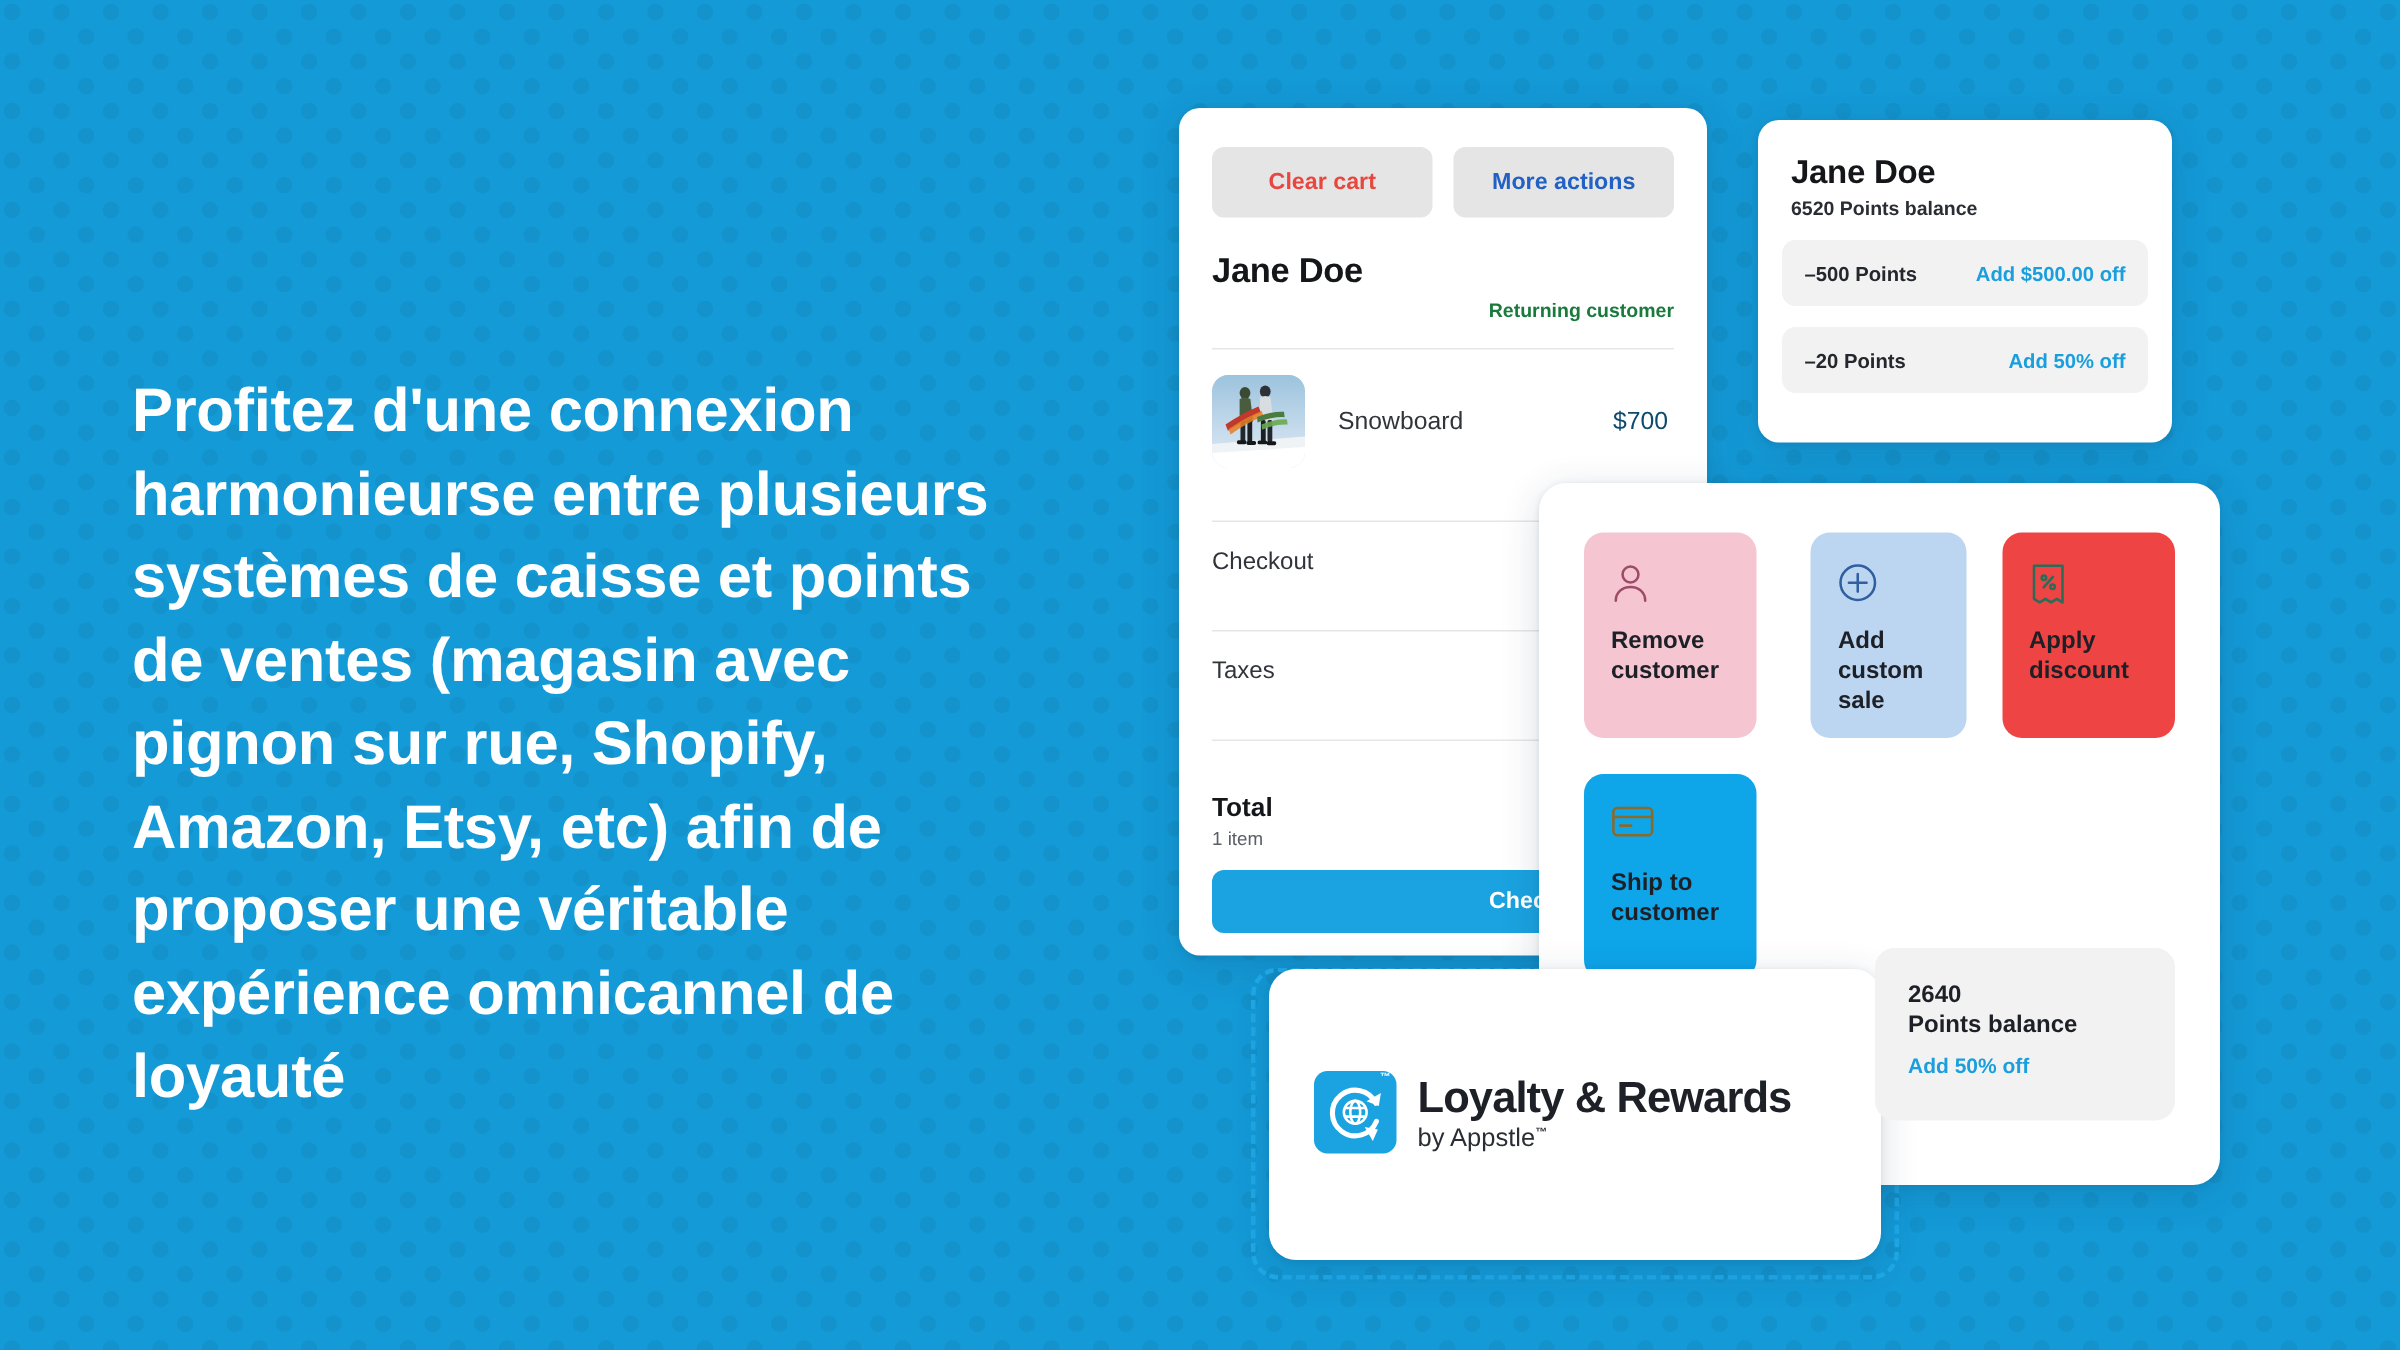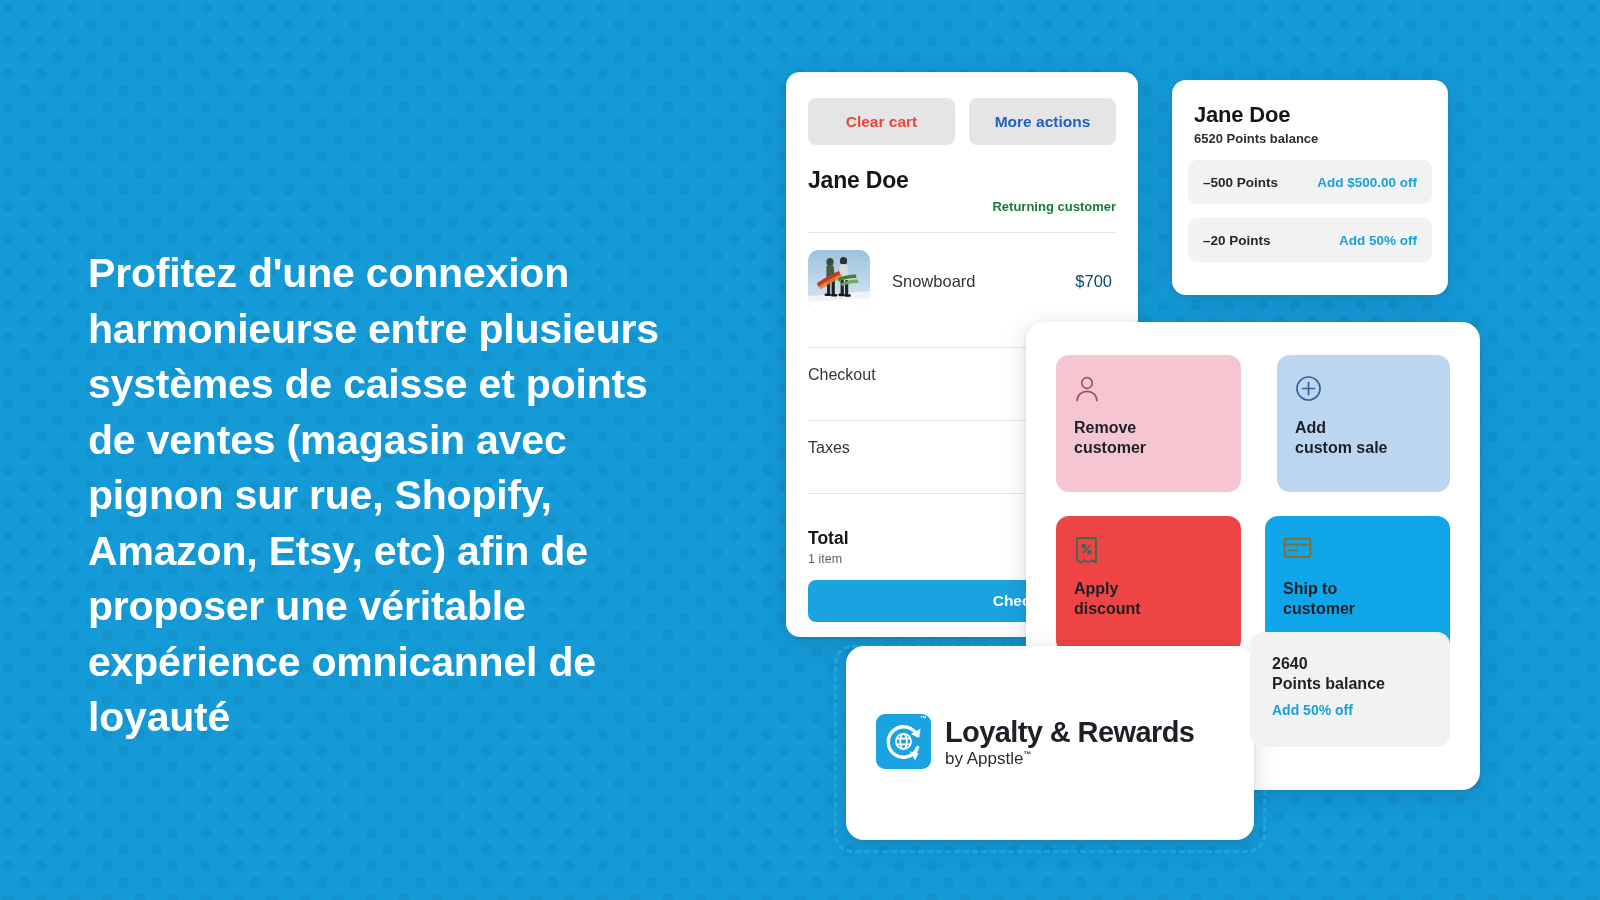--- a/index.html
+++ b/index.html
@@ -179,21 +179,21 @@
     left: 1026px; top: 322px;
     width: 454px; height: 468px;
     border-radius: 18px;
     z-index: 4;
   }
   #tiles-grid {
     position: absolute;
     left: 30px; top: 33px;
     width: 394px;
     display: grid;
-    grid-template-columns: 1fr 1fr;
+    grid-template-columns: 1fr 1fr 1fr;
     grid-gap: 24px 24px;
   }
   .tile {
     height: 137px;
     border-radius: 13px;
     padding: 20px 18px 0 18px;
     cursor: pointer;
     position: relative;
   }
   .tile-icon { height: 30px; }

